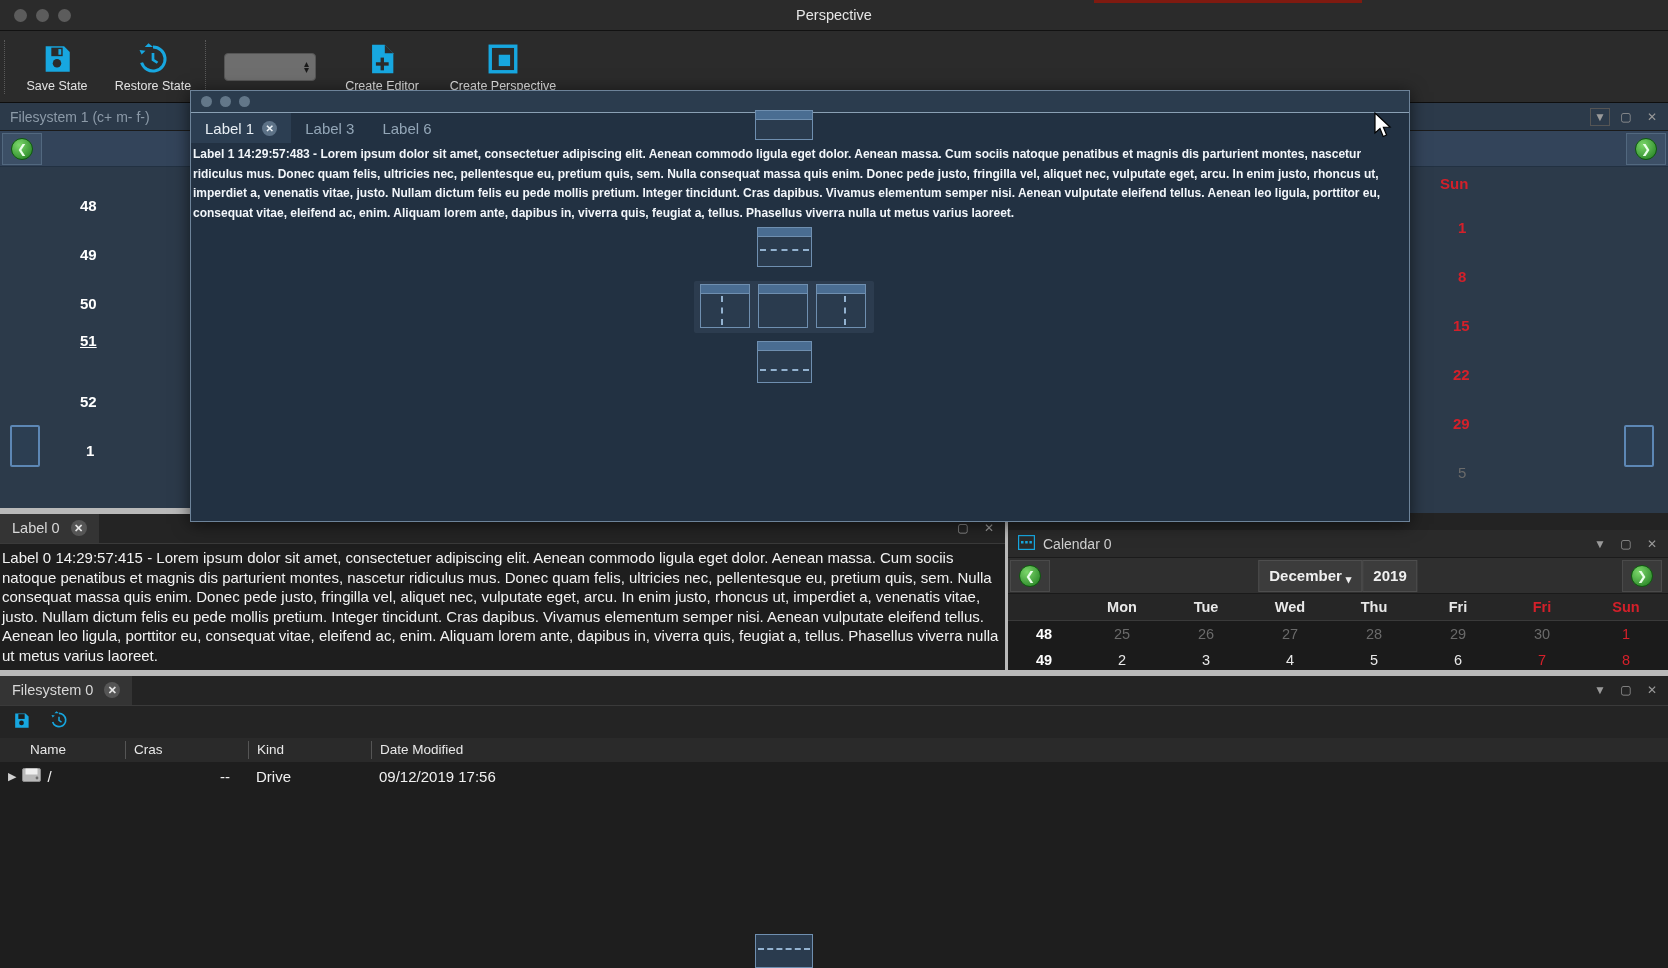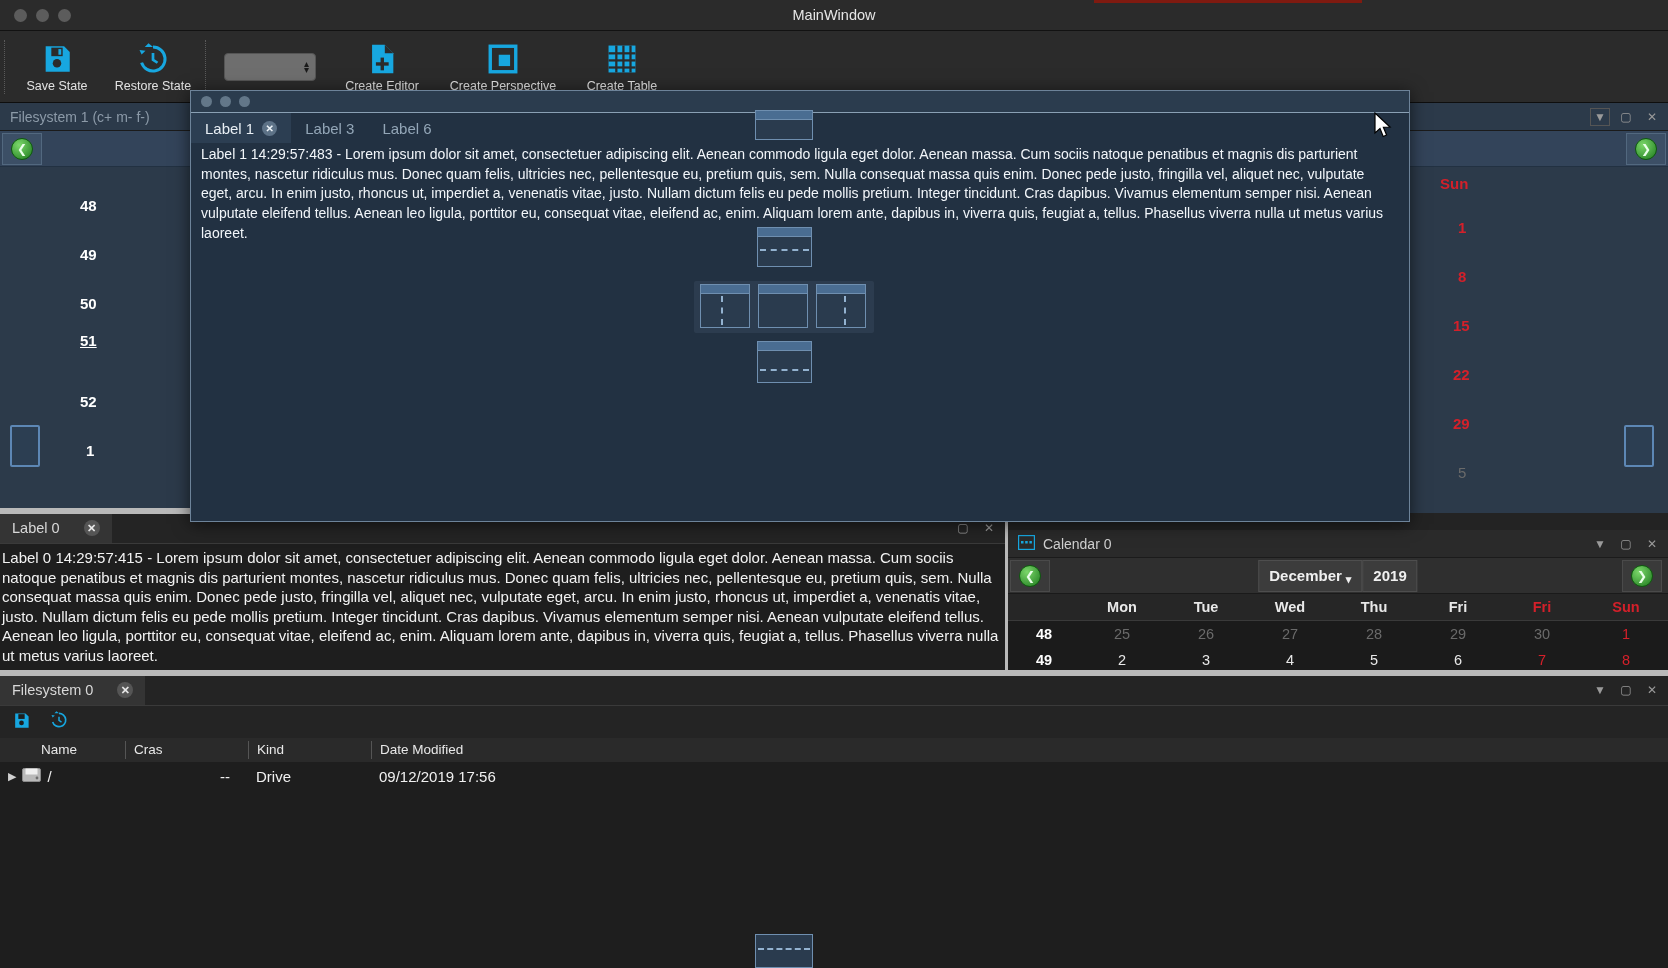--- a/index.html
+++ b/index.html
@@ -87,21 +87,21 @@
   .panel-title { font-size: 14px; color: #cfcfcf; white-space: nowrap; }
   .panel-title.dim { color: #8c9aa8; }
   .hdr-btns { position:absolute; right: 6px; top: 0; height: 28px; display:flex; align-items:center; gap: 6px;}
   .hdr-btn { width: 20px; height: 18px; display:flex; align-items:center; justify-content:center;
              color: #9a9a9a; font-size: 12px; }
   .hdr-btn.box { border: 1px solid #555; }
 
   
   .tabbar { height: 30px; background: #242424; display: flex; align-items: flex-end; border-bottom: 1px solid #3a3a3a;}
   .tab {
-    display: flex; align-items: center; gap: 24px;
+    display: flex; align-items: center; gap: 11px;
     height: 30px; padding: 0 12px; font-size: 14.5px;
     color: #d8d8d8;
   }
   .tab.active { background: #343434; }
   .tab-x {
     width: 16px; height: 16px; border-radius: 50%;
     background: #555; color: #e8e8e8;
     font-size: 11px; font-weight: bold;
     display:flex; align-items:center; justify-content:center;
   }
@@ -151,21 +151,21 @@
   .txt-body {
     font-size: 15px; line-height: 19.6px; color: #f2f2f2;
     padding: 4px 6px 0 2px;
     text-align: left;
   }
 
   
   .fs-toolbar { height: 32px; background: #242424; display:flex; align-items:center; gap: 18px; padding-left: 12px; }
   .fs-head { display:flex; height: 24px; align-items:center; background:#2a2a2a; font-size: 13.5px; color:#e8e8e8;}
   .fs-head div { padding-left: 8px; border-left: 1px solid #555; height:18px; line-height:18px;}
-  .fs-head div:first-child { border-left: none; padding-left: 41px;}
+  .fs-head div:first-child { border-left: none; padding-left: 30px;}
   .fs-row { display:flex; height: 28px; align-items:center; font-size: 15px; color:#f0f0f0; }
   .fs-row .c { padding-left: 8px; }
 
   
   .wk-strip { font-size: 15px; color: #fff; font-weight: bold; text-align:center; }
 
   
   .float-win {
     position: absolute; left: 190px; top: 90px;
     width: 1220px; height: 432px;
@@ -189,22 +189,22 @@
     font-size: 15px; color: #e8eef4;
   }
   .fw-tab.active { background: #2c3e52; }
   .fw-tab.inactive { color: #93a6b7; }
   .fw-tab-x {
     width: 15px; height: 15px; border-radius: 50%;
     background:#5d7287; color:#eef4f9; font-size: 10px; font-weight:bold;
     display:flex; align-items:center; justify-content:center;
   }
   .fw-body {
-    padding: 2px 14px 0 10px;
-    font-size: 14px; line-height: 19.7px; color: #f2f6fa;
+    padding: 2px 14px 0 2px;
+    font-size: 12px; line-height: 19.7px; color: #f2f6fa; font-weight: bold;
   }
 
   
   .dock-ind { position:absolute; }
   .dock-box {
     width: 56px; height: 40px;
     background: #2a3b4e;
     border: 1px solid #6f8fb0;
   }
   .dock-box .bar { height: 9px; background: #4a6customize; }
@@ -243,21 +243,21 @@
 <body>
 
 <div id="app">
 
   <div class="titlebar">
     <div class="traffic">
       <div class="dot"></div>
       <div class="dot"></div>
       <div class="dot"></div>
     </div>
-    <div class="win-title">MainWindow</div>
+    <div class="win-title">Perspective</div>
   </div>
   <div class="red-sliver"></div>
 
   <div class="toolbar">
     <div class="tb-sep"></div>
 
     <div class="tb-item">
       <div class="ic">
         <svg width="34" height="34" viewBox="0 0 24 24">
           <path fill="#17a7e0" d="M4 3h13l4 4v14H4V3z"></path>
@@ -306,36 +306,20 @@
     <div class="tb-item" style="width:130px">
       <div class="ic">
         <svg width="34" height="34" viewBox="0 0 24 24">
           <rect x="3" y="3" width="18" height="18" fill="none" stroke="#17a7e0" stroke-width="2.4"></rect>
           <rect x="9" y="9" width="8" height="8" fill="#17a7e0"></rect>
         </svg>
       </div>
       <div class="lbl">Create Perspective</div>
     </div>
 
-    <div class="tb-item" style="width:108px">
-      <div class="ic">
-        <svg width="34" height="34" viewBox="0 0 24 24">
-          <rect x="2.5" y="2.5" width="19" height="19" fill="#17a7e0"></rect>
-          <g stroke="#2b2b2b" stroke-width="1.6">
-            <line x1="2.5" y1="8" x2="21.5" y2="8"></line>
-            <line x1="2.5" y1="13" x2="21.5" y2="13"></line>
-            <line x1="2.5" y1="18" x2="21.5" y2="18"></line>
-            <line x1="8" y1="2.5" x2="8" y2="21.5"></line>
-            <line x1="13" y1="2.5" x2="13" y2="21.5"></line>
-            <line x1="18" y1="2.5" x2="18" y2="21.5"></line>
-          </g>
-        </svg>
-      </div>
-      <div class="lbl">Create Table</div>
-    </div>
   </div>
 
   <div class="dock-bg">
 
     <div class="panel" style="left:0; top:0; width:1010px; height:410px; background:#2c3a4a;">
       <div class="panel-header blue">
         <span class="panel-title dim">Filesystem 1 (c+ m- f-)</span>
       </div>
       <div class="cal-nav" style="background:#33445a; border-bottom:1px solid #223142;">
         <div class="nav-arrow" style="background:#3c4f66;border-color:#52687f">

